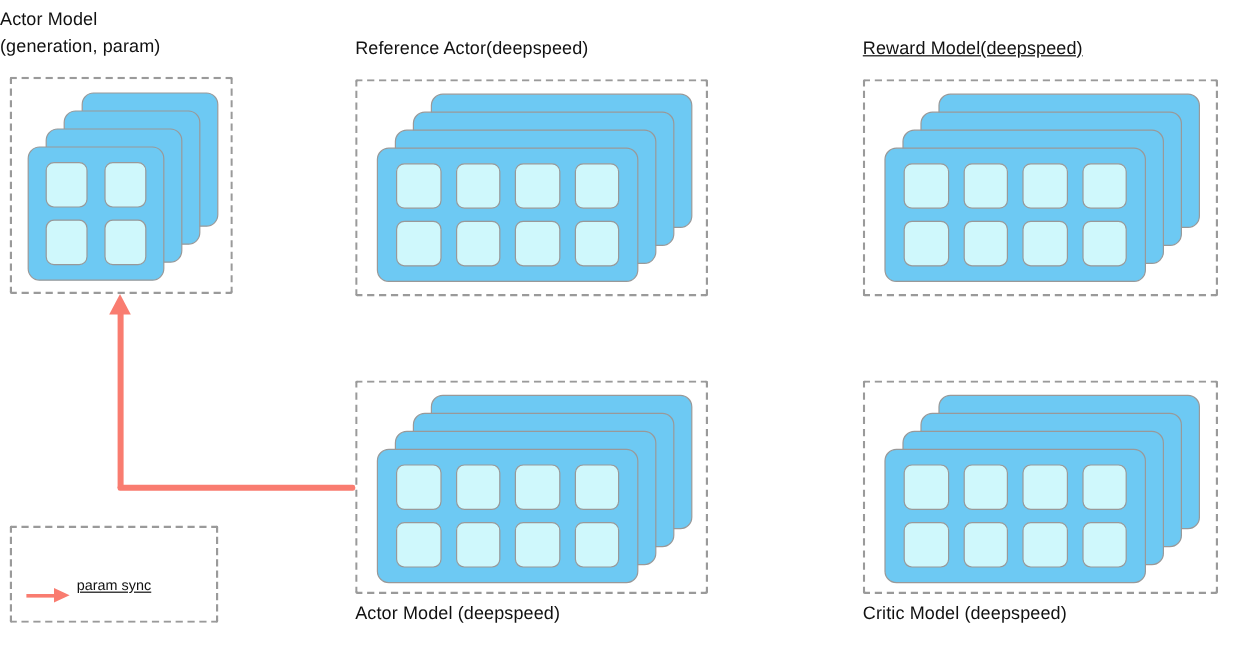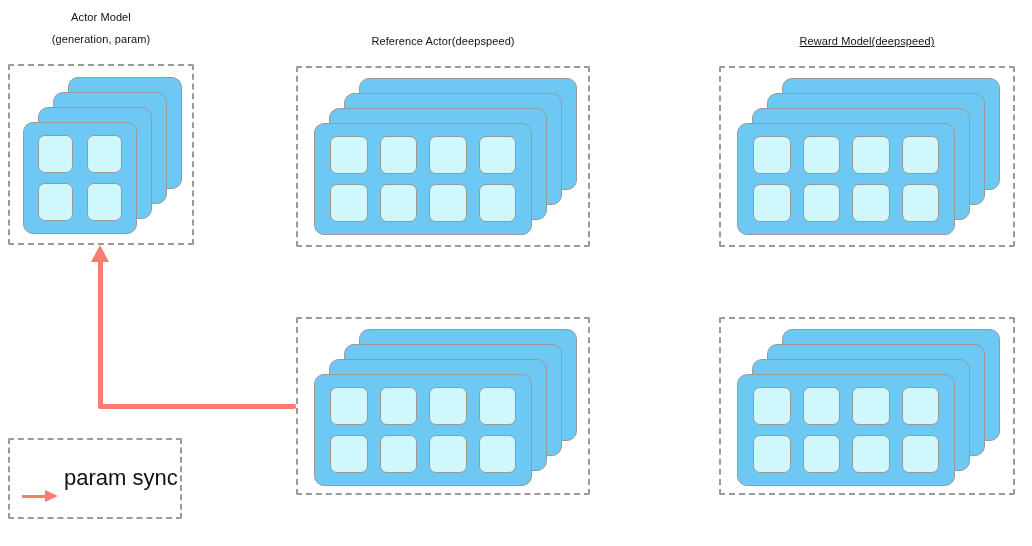--- a/index.html
+++ b/index.html
@@ -10,21 +10,21 @@
     --arrow-red:#F97C70;
     --text-color:#111111;
     --background:#ffffff;
   }
   html,body{margin:0;padding:0;background:var(--background);}
   .canvas{
     position:relative;width:1032px;height:546px;background:var(--background);
     font-family:"Liberation Sans",sans-serif;color:var(--text-color);overflow:hidden;
   }
   .model-title{
-    position:absolute;text-align:center;font-size:11px;line-height:22px;
+    position:absolute;font-size:15px;line-height:22px;
     letter-spacing:.1px;white-space:nowrap;
   }
   .dashed-box{
     position:absolute;border:2px dashed var(--dash-border);border-radius:2px;
     box-sizing:border-box;background:transparent;
   }
   .card{
     position:absolute;box-sizing:border-box;background:var(--card-blue);
     border:1.5px solid var(--card-border);border-radius:10px;
   }
@@ -66,21 +66,21 @@
     border-bottom:17px solid var(--arrow-red);
   }
   
   #legend-box{left:8px;top:438px;width:174px;height:81px;}
   .legend-shaft{position:absolute;left:22px;top:495px;width:23px;height:3px;background:var(--arrow-red);}
   .legend-head{
     position:absolute;left:45px;top:490px;width:0;height:0;
     border-top:6.5px solid transparent;border-bottom:6.5px solid transparent;
     border-left:13px solid var(--arrow-red);
   }
-  #legend-label{position:absolute;left:64px;top:467px;font-size:22px;line-height:22px;white-space:nowrap;}
+  #legend-label{position:absolute;left:64px;top:477px;font-size:12px;line-height:22px;white-space:nowrap;text-decoration:underline;}
 </style>
 </head>
 <body>
 
 <div class="canvas">
 
   <div class="model-title" id="t-actor-vllm">
     <div>Actor Model</div>
     <div>(generation, param)</div>
   </div>
@@ -138,36 +138,38 @@
         <div class="cell"></div>
         <div class="cell"></div>
         <div class="cell"></div>
         <div class="cell"></div>
         <div class="cell"></div>
         <div class="cell"></div>
         <div class="cell"></div>
         <div class="cell"></div>
       </div>
     </div>
+  <div class="model-title" id="t-actor-ds">Actor Model (deepspeed)</div>
 
   <div class="dashed-box wide" id="b-critic">
       <div class="card pos0"></div>
       <div class="card pos1"></div>
       <div class="card pos2"></div>
       <div class="card pos3 front" style="grid-template-columns: repeat(4, 1fr);">
         <div class="cell"></div>
         <div class="cell"></div>
         <div class="cell"></div>
         <div class="cell"></div>
         <div class="cell"></div>
         <div class="cell"></div>
         <div class="cell"></div>
         <div class="cell"></div>
       </div>
     </div>
+  <div class="model-title" id="t-critic">Critic Model (deepspeed)</div>
 
   <div class="arrow-seg" id="arrow-h"></div>
   <div class="arrow-seg" id="arrow-v"></div>
   <div id="arrow-head"></div>
 
   <div class="dashed-box" id="legend-box"></div>
   <div class="legend-shaft"></div>
   <div class="legend-head"></div>
   <div id="legend-label">param sync</div>
 

